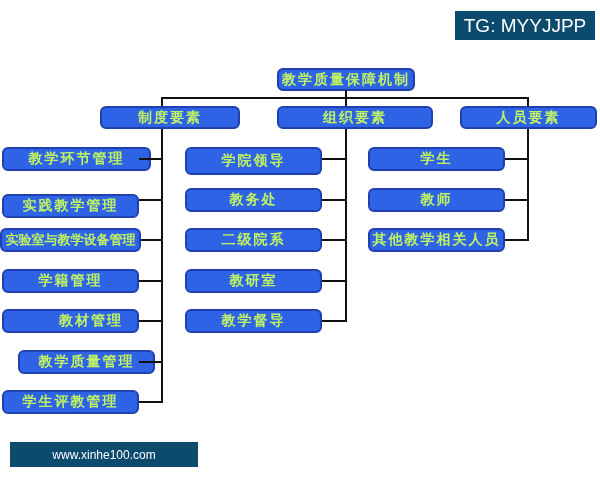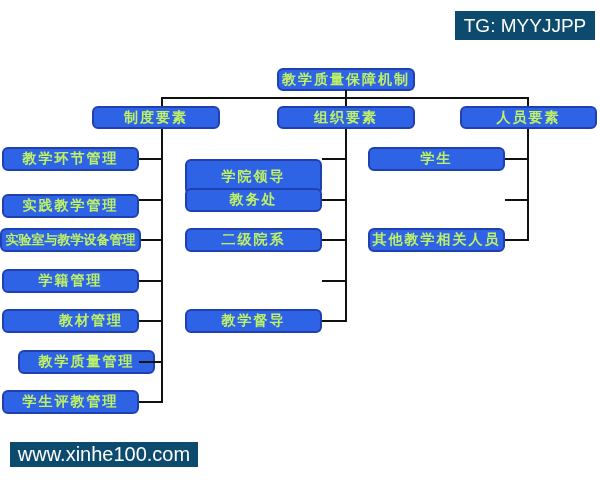--- a/index.html
+++ b/index.html
@@ -24,50 +24,52 @@
   .node.tight{font-size:13px;letter-spacing:0;}
   .line{position:absolute;background:#111111;}
   .badge{
     position:absolute;
     background:#0c4a6e;
     color:#ffffff;
     display:flex;align-items:center;justify-content:center;
     font-family:"Liberation Sans",sans-serif;
   }
   .badge.tg{left:455px;top:11px;width:140px;height:29px;font-size:19px;}
-  .badge.wm{left:10px;top:442px;width:188px;height:25px;font-size:20px;}
+  .badge.wm{left:10px;top:442px;width:188px;height:25px;font-size:12px;}
 </style>
 </head>
 <body>
 
 <div class="canvas">
 
   <div class="badge tg">TG: MYYJJPP</div>
   <div class="badge wm">www.xinhe100.com</div>
 
   <div class="node" style="left:277px;top:68px;width:138px;height:23px;">教学质量保障机制</div>
 
-  <div class="node" style="left:92px;top:106px;width:128px;height:23px;">制度要素</div>
-  <div class="node" style="left:277px;top:106px;width:138px;height:23px;">组织要素</div>
+  <div class="node" style="left:100px;top:106px;width:140px;height:23px;">制度要素</div>
+  <div class="node" style="left:277px;top:106px;width:156px;height:23px;">组织要素</div>
   <div class="node" style="left:460px;top:106px;width:137px;height:23px;">人员要素</div>
 
-  <div class="node" style="left:2px;top:147px;width:137px;height:24px;">教学环节管理</div>
+  <div class="node" style="left:2px;top:147px;width:149px;height:24px;">教学环节管理</div>
   <div class="node" style="left:2px;top:194px;width:137px;height:24px;">实践教学管理</div>
   <div class="node tight" style="left:0px;top:228px;width:141px;height:24px;">实验室与教学设备管理</div>
   <div class="node" style="left:2px;top:269px;width:137px;height:24px;">学籍管理</div>
   <div class="node" style="left:2px;top:309px;width:137px;height:24px;padding-left:41px;">教材管理</div>
   <div class="node" style="left:2px;top:350px;width:137px;height:24px;margin-left:16px;">教学质量管理</div>
   <div class="node" style="left:2px;top:390px;width:137px;height:24px;text-align:right;">学生评教管理</div>
 
-  <div class="node" style="left:185px;top:159px;width:137px;height:36px;">学院领导</div>
+  <div class="node" style="left:185px;top:147px;width:137px;height:28px;">学院领导</div>
   <div class="node" style="left:185px;top:188px;width:137px;height:24px;">教务处</div>
   <div class="node" style="left:185px;top:228px;width:137px;height:24px;">二级院系</div>
+  <div class="node" style="left:185px;top:269px;width:137px;height:24px;">教研室</div>
   <div class="node" style="left:185px;top:309px;width:137px;height:24px;">教学督导</div>
 
   <div class="node" style="left:368px;top:147px;width:137px;height:24px;">学生</div>
+  <div class="node" style="left:368px;top:188px;width:137px;height:24px;">教师</div>
   <div class="node" style="left:368px;top:228px;width:137px;height:24px;">其他教学相关人员</div>
 
   <div class="line" style="left:345px;top:90px;width:2px;height:8px;"></div>
   <div class="line" style="left:161px;top:97px;width:368px;height:2px;"></div>
   <div class="line" style="left:161px;top:97px;width:2px;height:9px;"></div>
   <div class="line" style="left:345px;top:97px;width:2px;height:9px;"></div>
   <div class="line" style="left:527px;top:97px;width:2px;height:9px;"></div>
 
   <div class="line" style="left:161px;top:129px;width:2px;height:274px;"></div>
   <div class="line" style="left:345px;top:129px;width:2px;height:193px;"></div>

